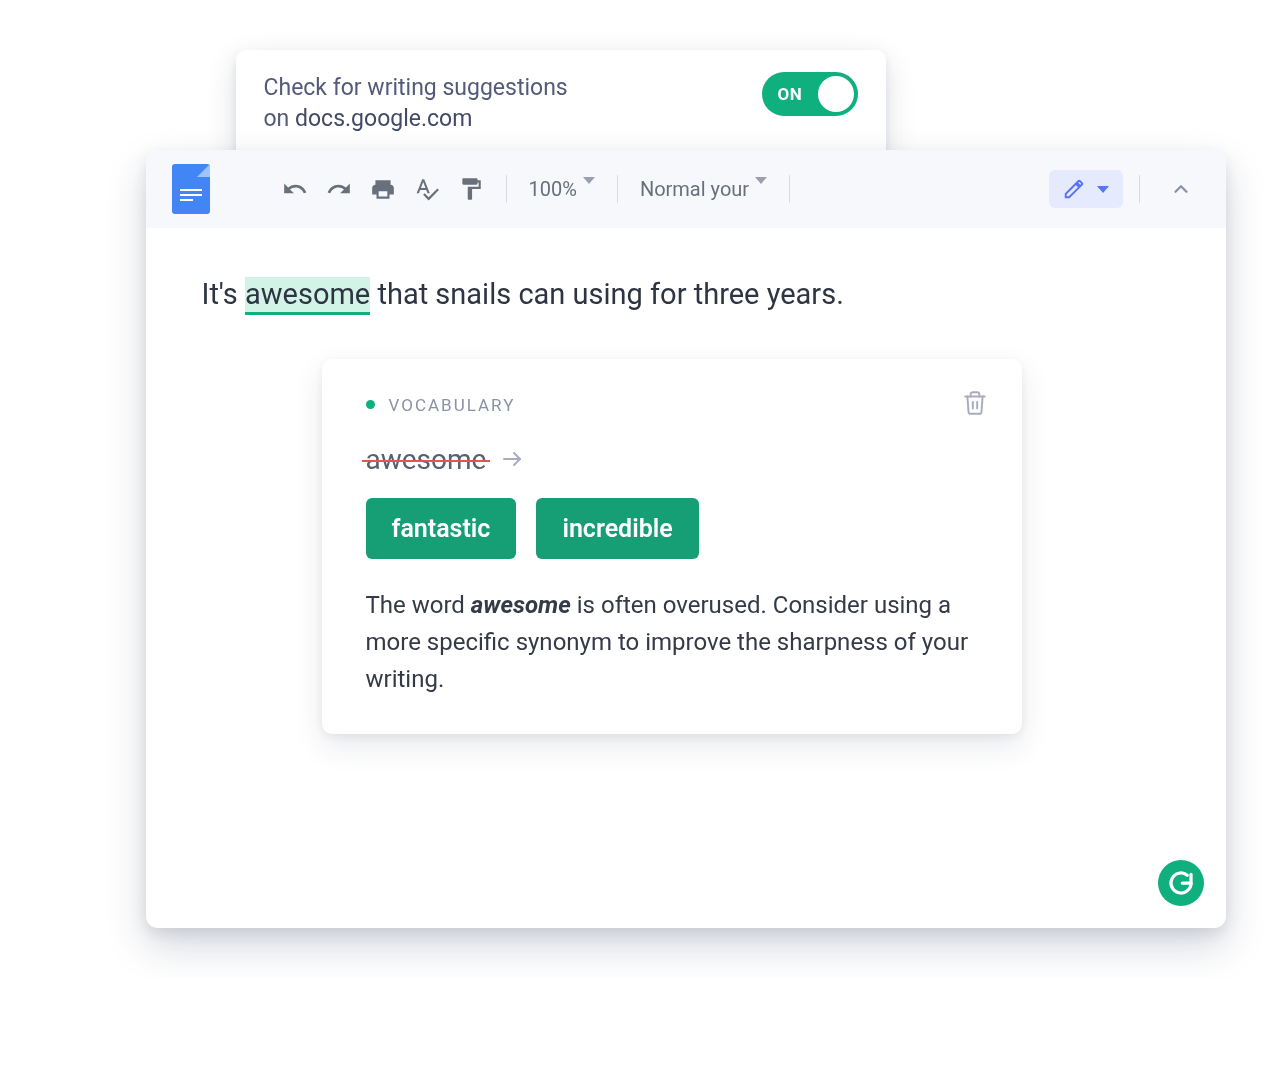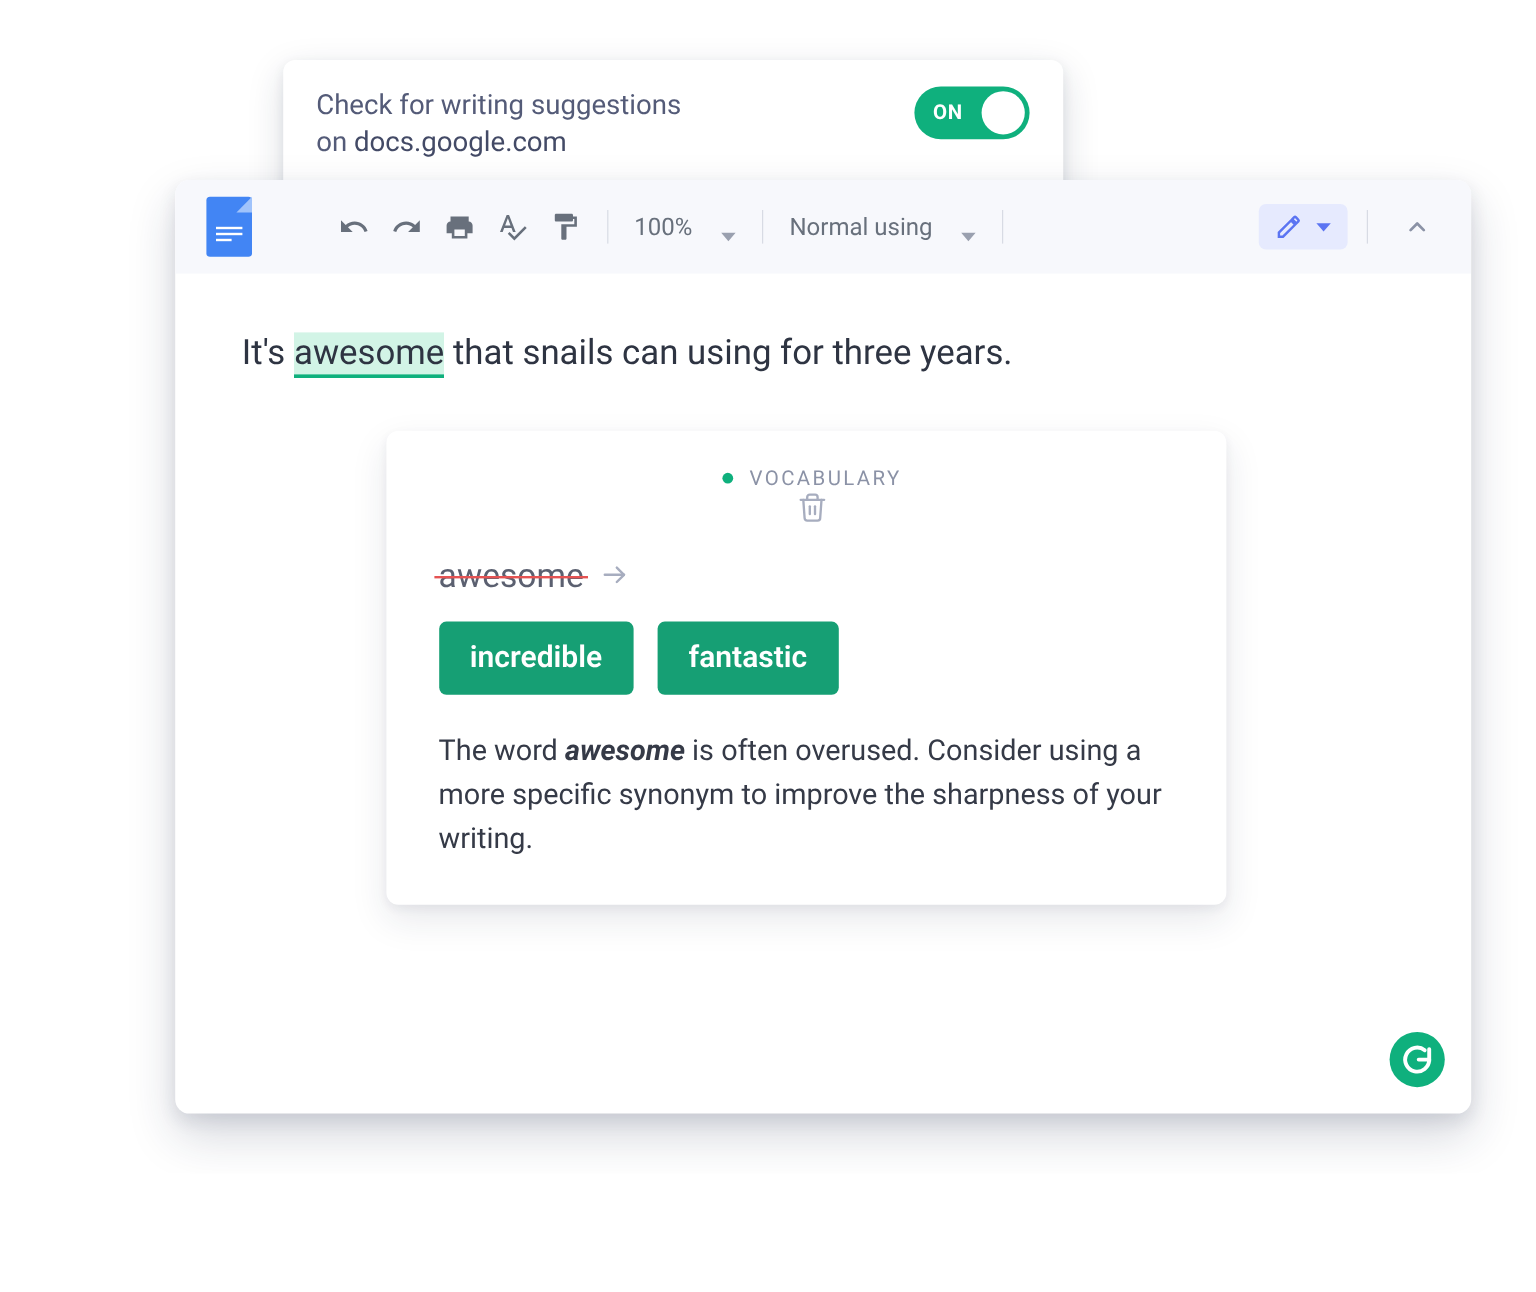--- a/index.html
+++ b/index.html
@@ -127,22 +127,22 @@
     width: 1px;
     height: 28px;
     background: #d8dbe4;
     margin: 0 10px;
   }
   .tb-text {
     color: #68707c;
     font-size: 20px;
     padding: 0 6px;
     display: flex;
-    align-items: flex-end;
-    gap: 24px;
+    align-items: flex-start;
+    gap: 6px;
   }
   .caret-down {
     width: 0; height: 0;
     border-left: 6px solid transparent;
     border-right: 6px solid transparent;
     border-top: 7px solid #9aa0af;
   }
   .flex-spacer { flex: 1; }
   .edit-mode-btn {
     background: #e6eafe;
@@ -181,21 +181,20 @@
     border-radius: 10px;
     box-shadow: 0 12px 30px rgba(30,40,70,0.10), 0 3px 8px rgba(30,40,70,0.06);
     padding: 30px 34px 36px 44px;
     position: relative;
   }
   .card-header {
     display: flex;
     align-items: center;
     justify-content: space-between;
     margin-bottom: 22px;
-    flex-direction: column;
   }
   .card-tag {
     display: flex;
     align-items: center;
     gap: 14px;
   }
   .dot {
     width: 9px; height: 9px;
     background: #0fb07d;
     border-radius: 50%;
@@ -316,21 +315,21 @@
       <div class="tb-sep"></div>
 
       <div class="tb-text">
         <span>100%</span>
         <span class="caret-down"></span>
       </div>
 
       <div class="tb-sep"></div>
 
       <div class="tb-text">
-        <span>Normal using</span>
+        <span>Normal your</span>
         <span class="caret-down"></span>
       </div>
 
       <div class="tb-sep"></div>
 
       <div class="flex-spacer"></div>
 
       <div class="edit-mode-btn">
         <svg width="22" height="22" viewBox="0 0 24 24" fill="none" stroke="currentColor" stroke-width="2.2">
             <path d="M3 17.25V21h3.75L17.81 9.94l-3.75-3.75L3 17.25zM20.71 7.04a1 1 0 0 0 0-1.41l-2.34-2.34a1 1 0 0 0-1.41 0l-1.83 1.83 3.75 3.75 1.83-1.83z"></path>
@@ -371,22 +370,22 @@
 
         <div class="strike-row">
           <span class="strike-word">awesome</span>
           <svg class="arrow-icon" width="24" height="24" viewBox="0 0 24 24" fill="none" stroke="currentColor" stroke-width="2" stroke-linecap="round" stroke-linejoin="round">
               <line x1="4" y1="12" x2="20" y2="12"></line>
               <polyline points="14 6 20 12 14 18"></polyline>
             </svg>
         </div>
 
         <div class="chips">
+          <div class="chip">fantastic</div>
           <div class="chip">incredible</div>
-          <div class="chip">fantastic</div>
         </div>
 
         <div class="desc">
           <span>The word </span><span class="em">awesome</span><span> is often overused. Consider using a more specific synonym to improve the sharpness of your writing.</span>
         </div>
       </div>
 
       <div class="g-badge">
         <svg width="30" height="30" viewBox="0 0 24 24" fill="none" stroke="#fff" stroke-width="2.6" stroke-linecap="round">
             <path d="M20 12a8 8 0 1 1-3-6.25"></path>

